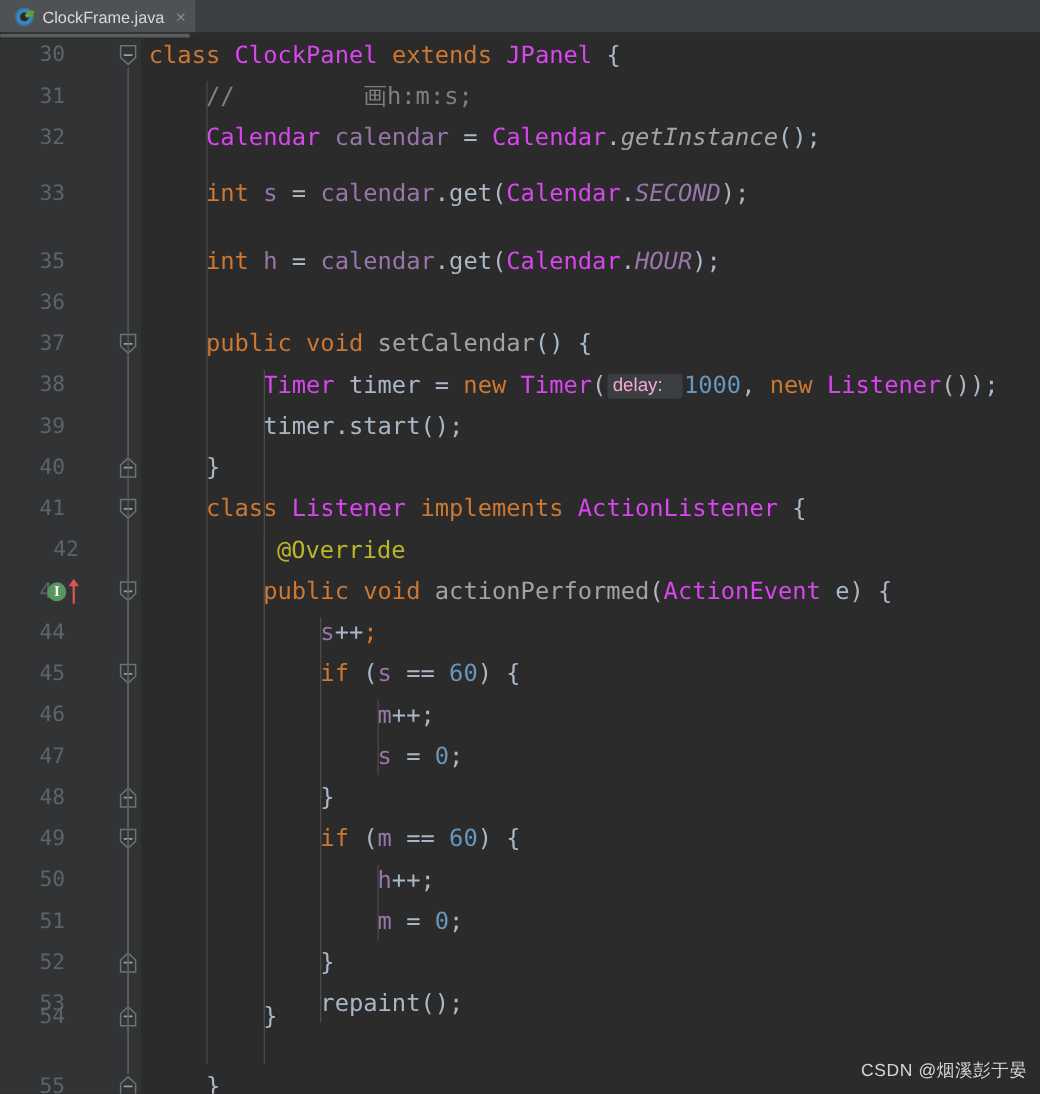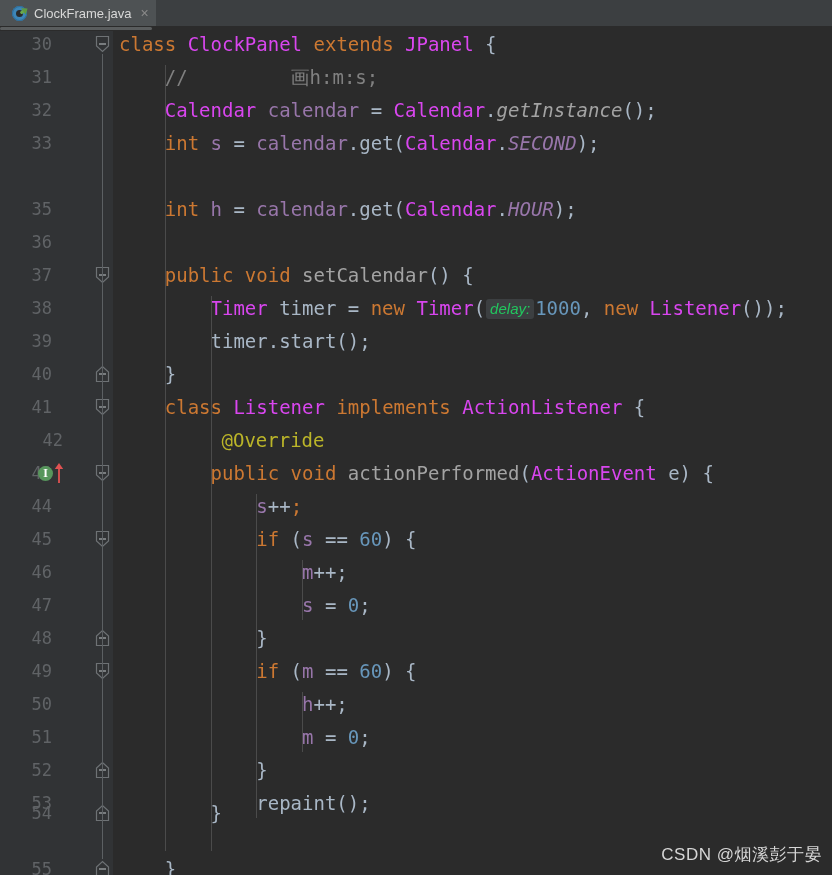--- a/index.html
+++ b/index.html
@@ -174,29 +174,28 @@
   .var  { color: #9876aa; }
   .num  { color: #6897bb; }
   .cmt  { color: #808080; }
   .ann  { color: #bbb529; }
   .stat { color: #9876aa; font-style: italic; }
   .pln  { color: #a9b7c6; }
 
   
   .hint {
     background: #3c3f41;
-    color: #22c55e;
+    color: #f9a8d4;
     font-size: 15px;
     border-radius: 3px;
-    padding: 1px 4px 2px 4px;
+    padding: 1px 16px 2px 4px;
     margin: 0 1px;
     font-family: "Liberation Sans", sans-serif;
     position: relative;
     top: -1px;
-    font-style: italic;
   }
 
   
   .fold {
     position: absolute;
     left: 94px;
     width: 17px;
     height: 20px;
     top: 6px;
   }
@@ -238,21 +237,21 @@
     width: 1px;
     background: #4b4b4b;
   }
 
   
   #watermark {
     position: absolute;
     right: 10px;
     bottom: 9px;
     font-family: "Liberation Sans", sans-serif;
-    font-size: 17px;
+    font-size: 14px;
     color: #d6d6d6;
     white-space: nowrap;
     letter-spacing: 0.5px;
   }
 </style>
 </head>
 <body>
 
 <div id="ide">
 
@@ -289,21 +288,21 @@
           </div>
         </div>
         <div class="row" style="top: 30px;">
           <div class="lineno">31</div>
           <div class="codetext"><span class="cmt">    //         画h:m:s;</span></div>
         </div>
         <div class="row" style="top: 63px;">
           <div class="lineno">32</div>
           <div class="codetext"><span class="pln">    </span><span class="cls">Calendar</span><span class="pln"> </span><span class="var">calendar</span><span class="pln"> = </span><span class="cls">Calendar</span><span class="pln">.</span><span class="meth" style="font-style: italic;">getInstance</span><span class="pln">();</span></div>
         </div>
-        <div class="row" style="top: 96px;">
+        <div class="row" style="top: 108px;">
           <div class="lineno">33</div>
           <div class="codetext"><span class="pln">    </span><span class="kw">int</span><span class="pln"> </span><span class="var">s</span><span class="pln"> = </span><span class="var">calendar</span><span class="pln">.get(</span><span class="cls">Calendar</span><span class="pln">.</span><span class="stat">SECOND</span><span class="pln">);</span></div>
         </div>
         <div class="row" style="top: 162px;">
           <div class="lineno">35</div>
           <div class="codetext"><span class="pln">    </span><span class="kw">int</span><span class="pln"> </span><span class="var">h</span><span class="pln"> = </span><span class="var">calendar</span><span class="pln">.get(</span><span class="cls">Calendar</span><span class="pln">.</span><span class="stat">HOUR</span><span class="pln">);</span></div>
         </div>
         <div class="row" style="top: 195px;">
           <div class="lineno">36</div>
           <div class="codetext"></div>

